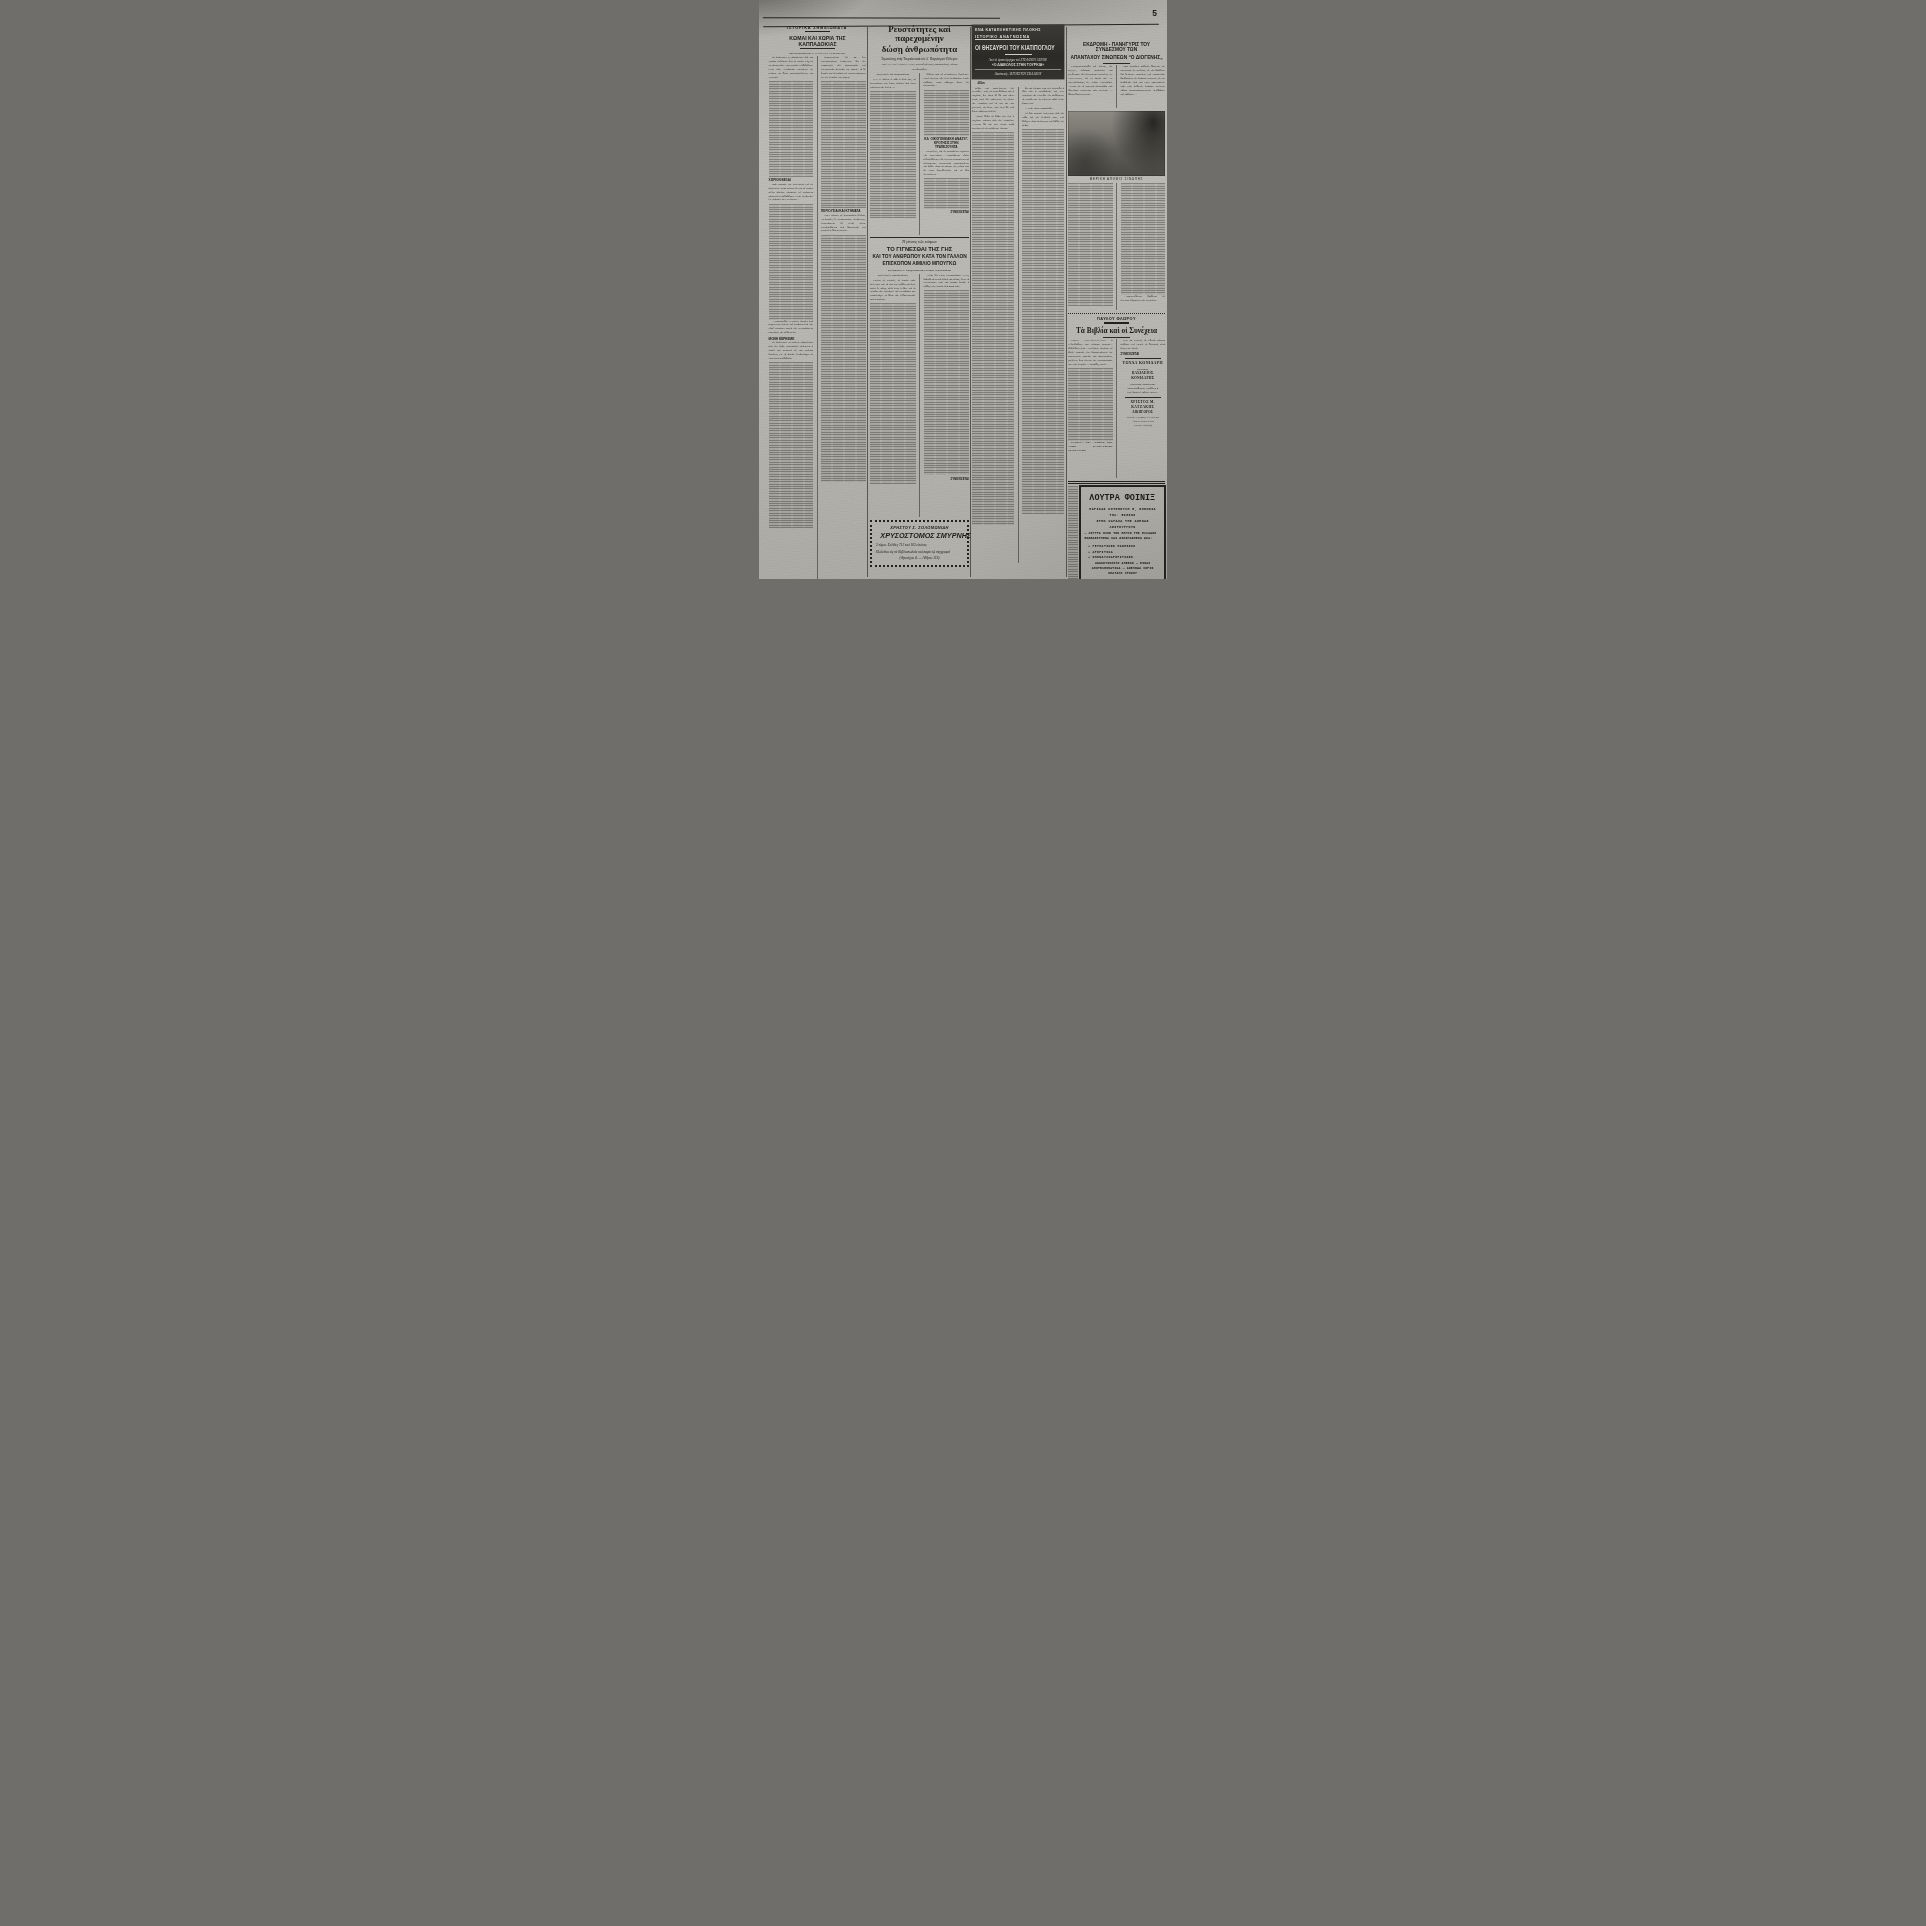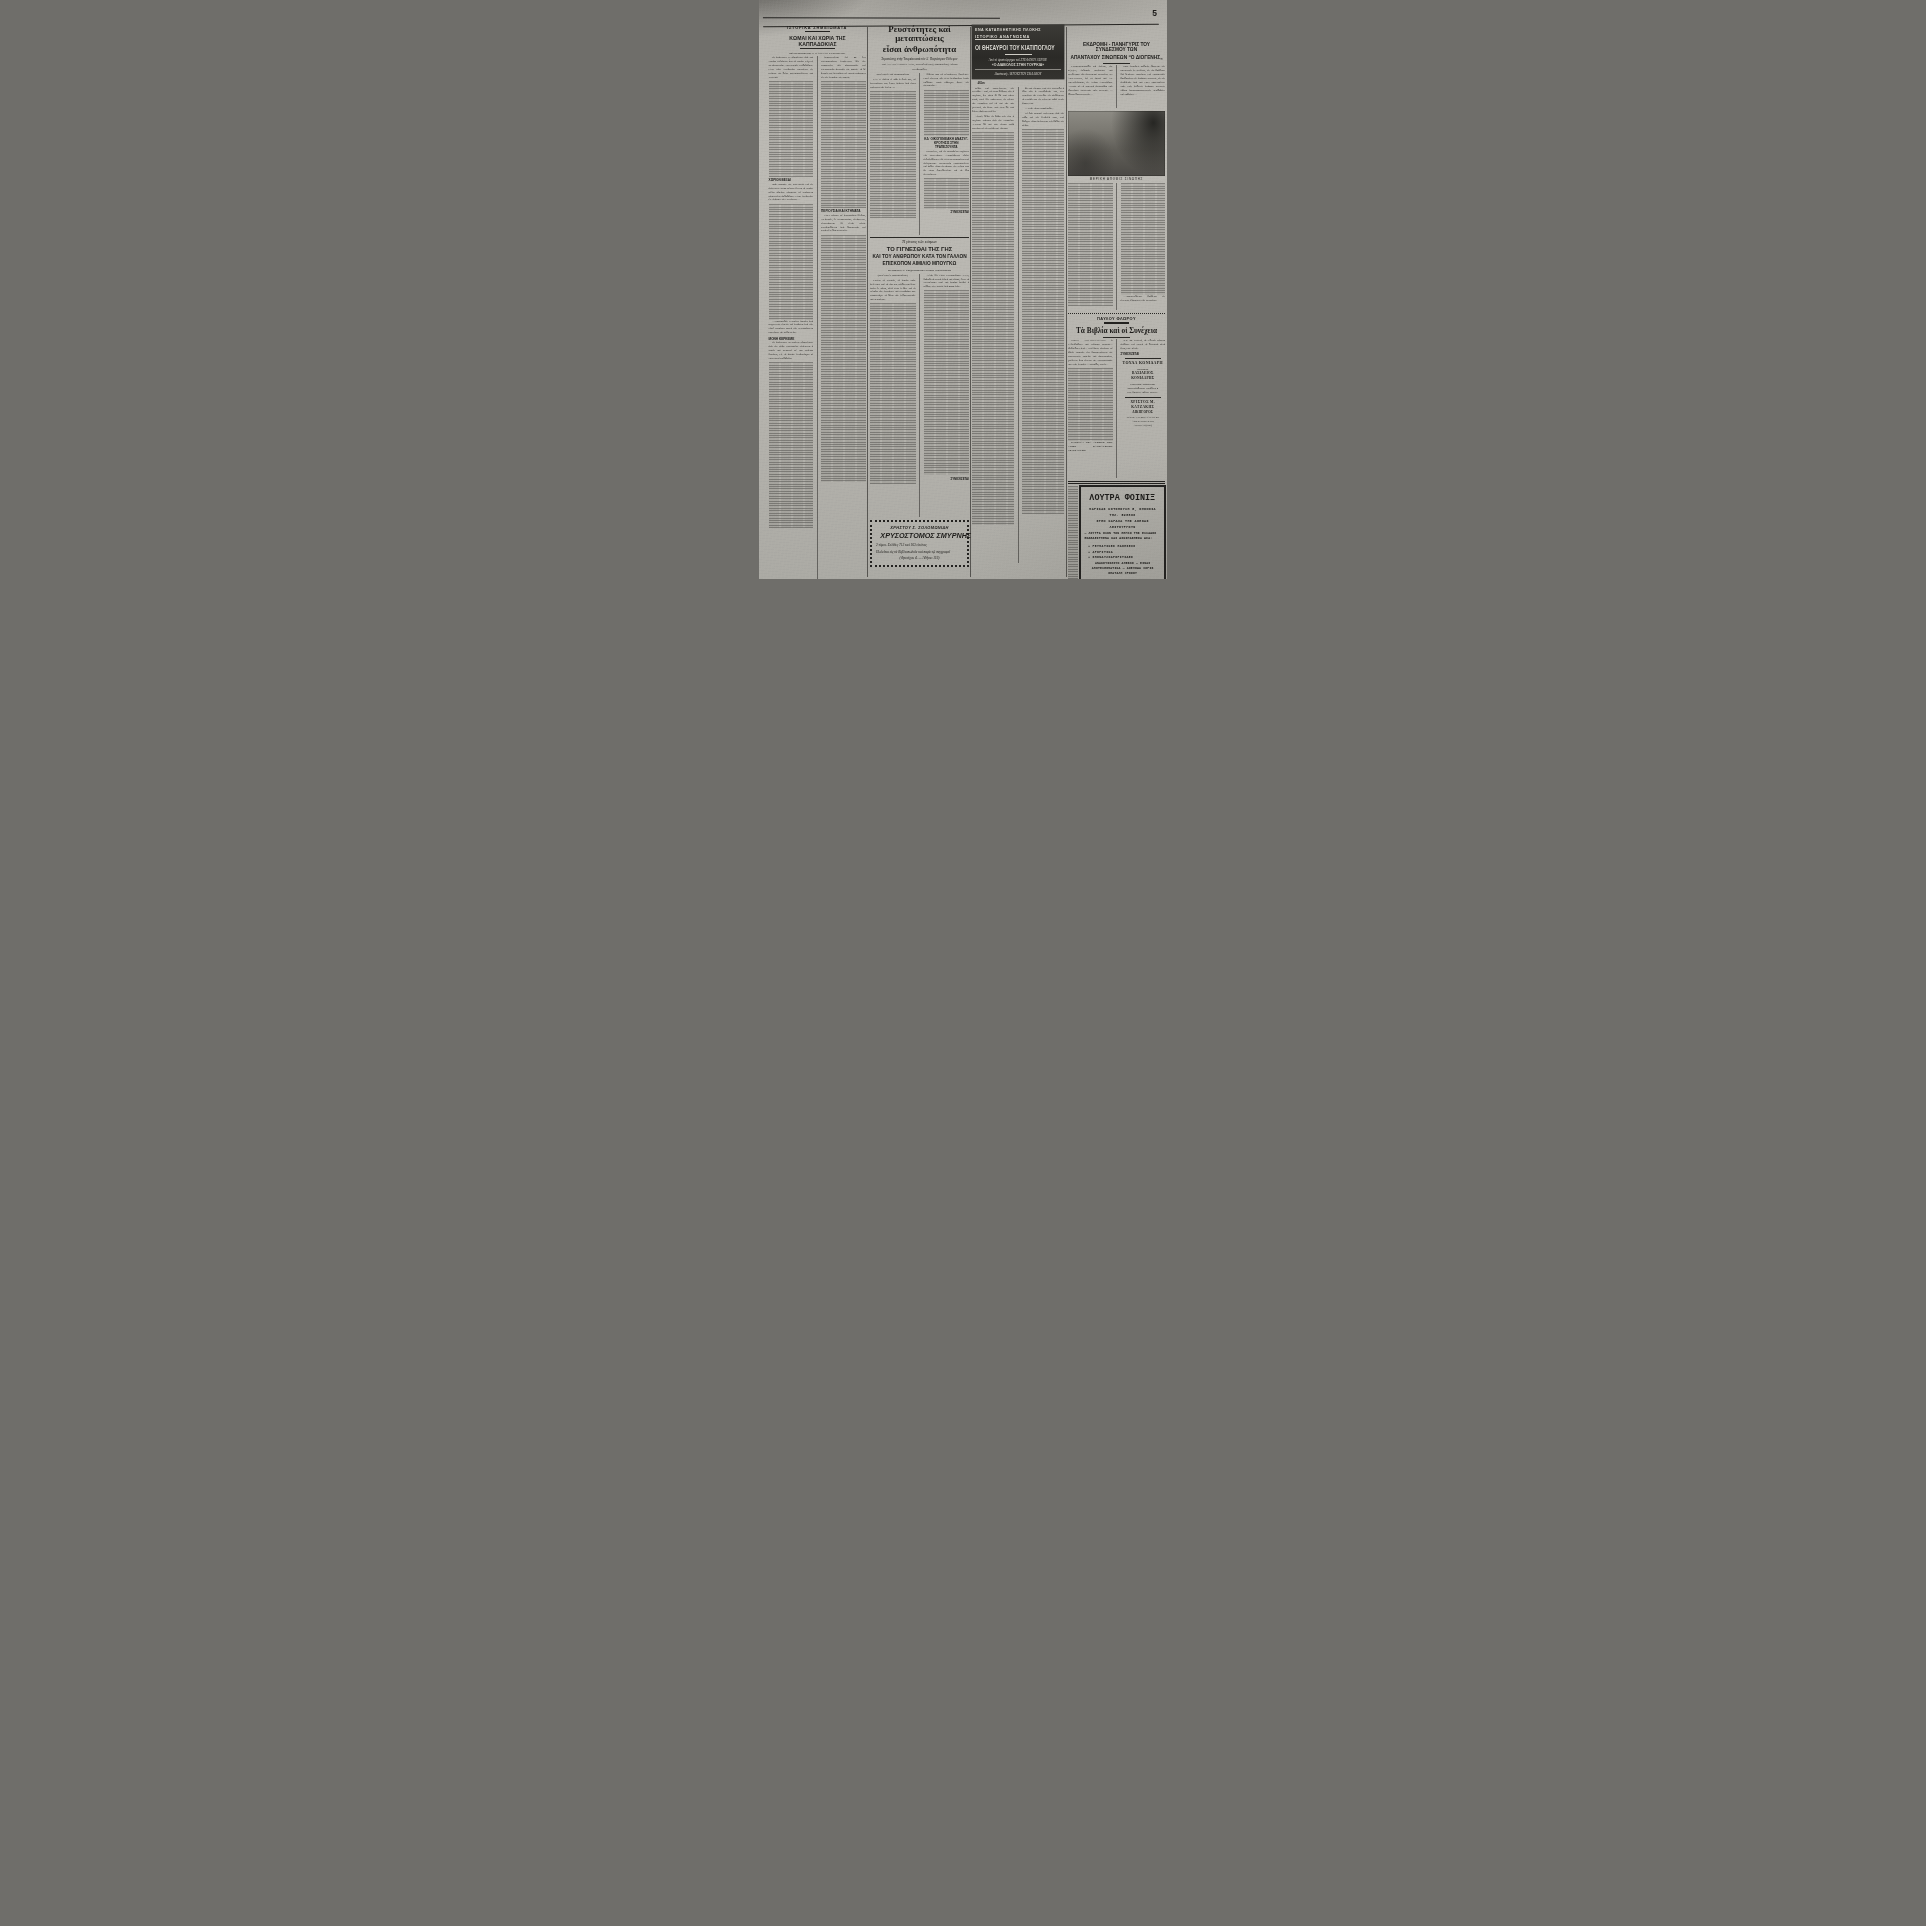--- a/index.html
+++ b/index.html
@@ -113,22 +113,22 @@
         <div class="fill" style="height:127px" aria-hidden="true"></div>
         <div class="sub">ΠΕΡΙΟΥΣΙΑΙ ΚΑΙ ΚΤΗΜΑΤΑ</div>
         <p>Εἶχεν κήπους μὲ ὀπωροφόρα δένδρα, 32 ἀγρούς, ἓν νεκροταφεῖον, εὐχάριστον, εἰσερχόμενος δὲ ἐντὸς αὐτῆς κατελαμβάνετο ἀπὸ θαυμασμὸν καὶ κατάνυξιν θρησκευτικήν.</p>
         <div class="fill" style="height:247px" aria-hidden="true"></div>
       </div>
     </div>
   </div>
 
   <div class="band" style="left:111px;width:99px;">
     <div>
-      <div class="serifhead" style="font-size:8.9px;line-height:1.05;">Ρευστότητες καὶ μεταπτώσεις</div>
-      <div class="serifhead" style="font-size:8.9px;line-height:1.15;">εἶσαι ἀνθρωπότητα</div>
+      <div class="serifhead" style="font-size:8.9px;line-height:1.05;">Ρευστότητες καὶ παρεχομένην</div>
+      <div class="serifhead" style="font-size:8.9px;line-height:1.15;">δώσῃ ἀνθρωπότητα</div>
       <div class="byline" style="font-size:3.1px;font-style:normal;margin-top:2.7px;">Στρατιώτης στὴν Τουρκία κατὰ τὸν Α΄ Παγκόσμιον Πόλεμον</div>
       <div class="byline" style="font-style:normal;">Τοῦ ΑΝΑΝΙΑ ΝΙΚΟΛΑΪΔΗ, συνταξιούχου (Γραμματέως) Δήμου</div>
       <div class="byline" style="font-style:normal;margin-top:0;">Πτολεμαΐδος</div>
       <div class="cols" style="margin-top:1.9px;height:162px;">
         <div class="col bt">
           <p style="text-align:center;text-indent:0;">Συνέχεια ἐκ τοῦ προηγουμένου</p>
           <p>«Ἂν σ᾽ ἀρέσῃ ἡ πόλι ἡ δική μας, οἱ ἐπιχειρήσεις μας ἔχουν ἀνάγκη ἀπὸ τίμια πρόσωπα σὰν ἐσένα…»</p>
           <div class="fill" style="height:127px" aria-hidden="true"></div>
         </div>
         <div class="col bt">

